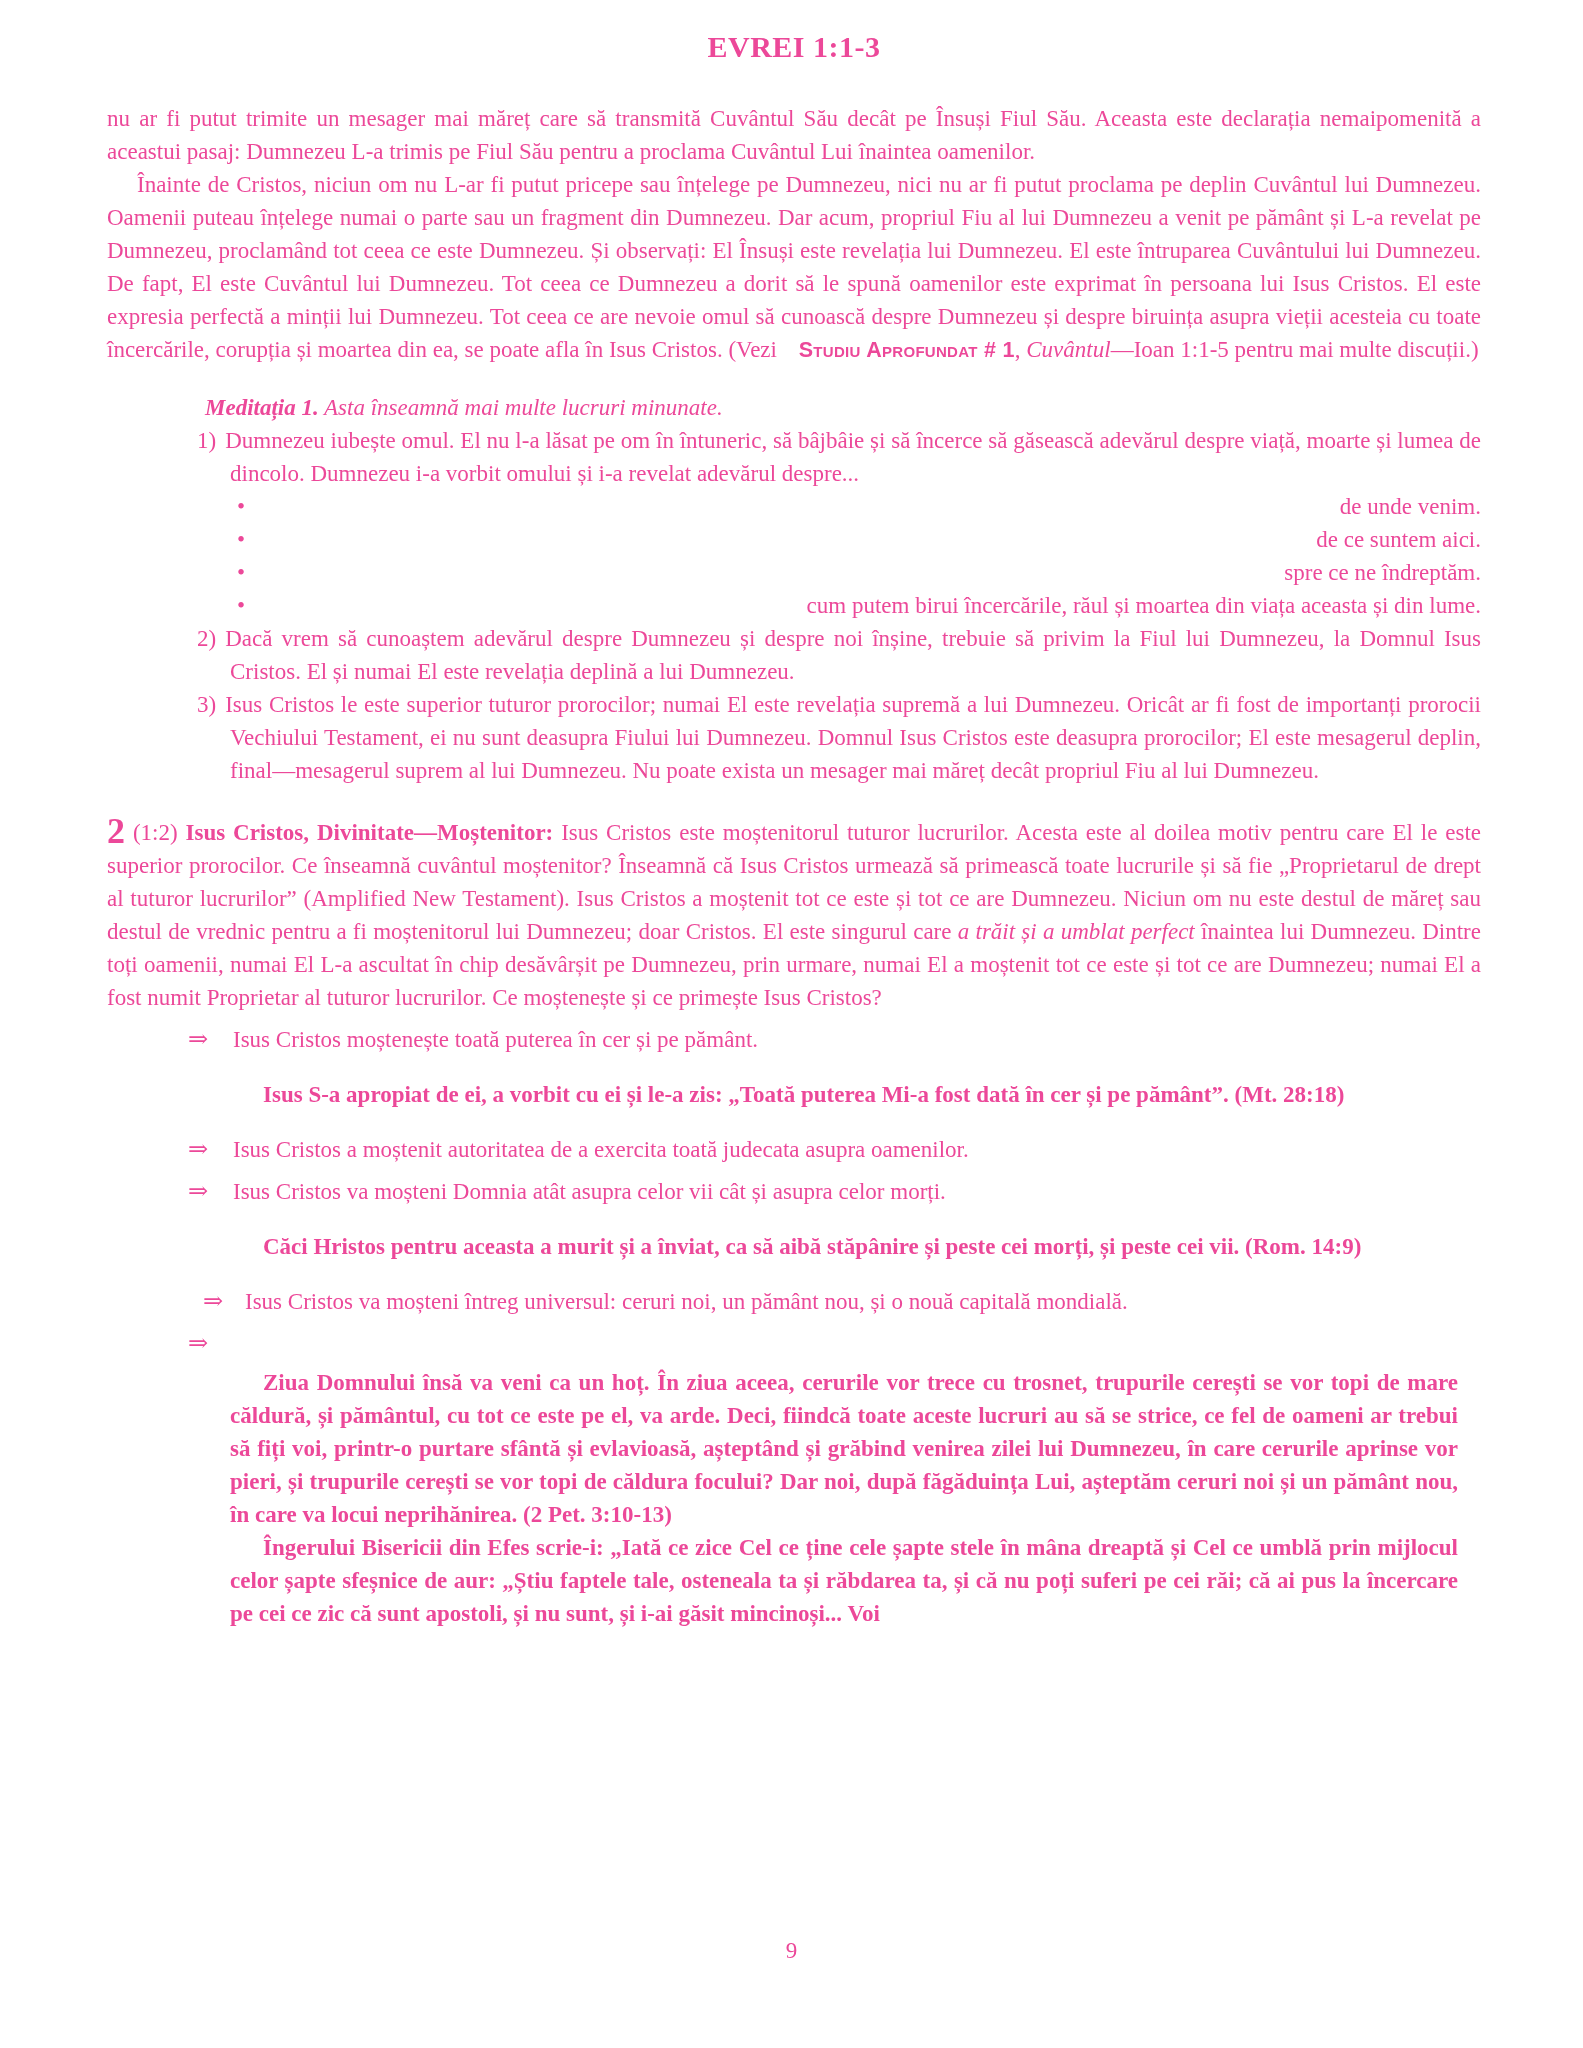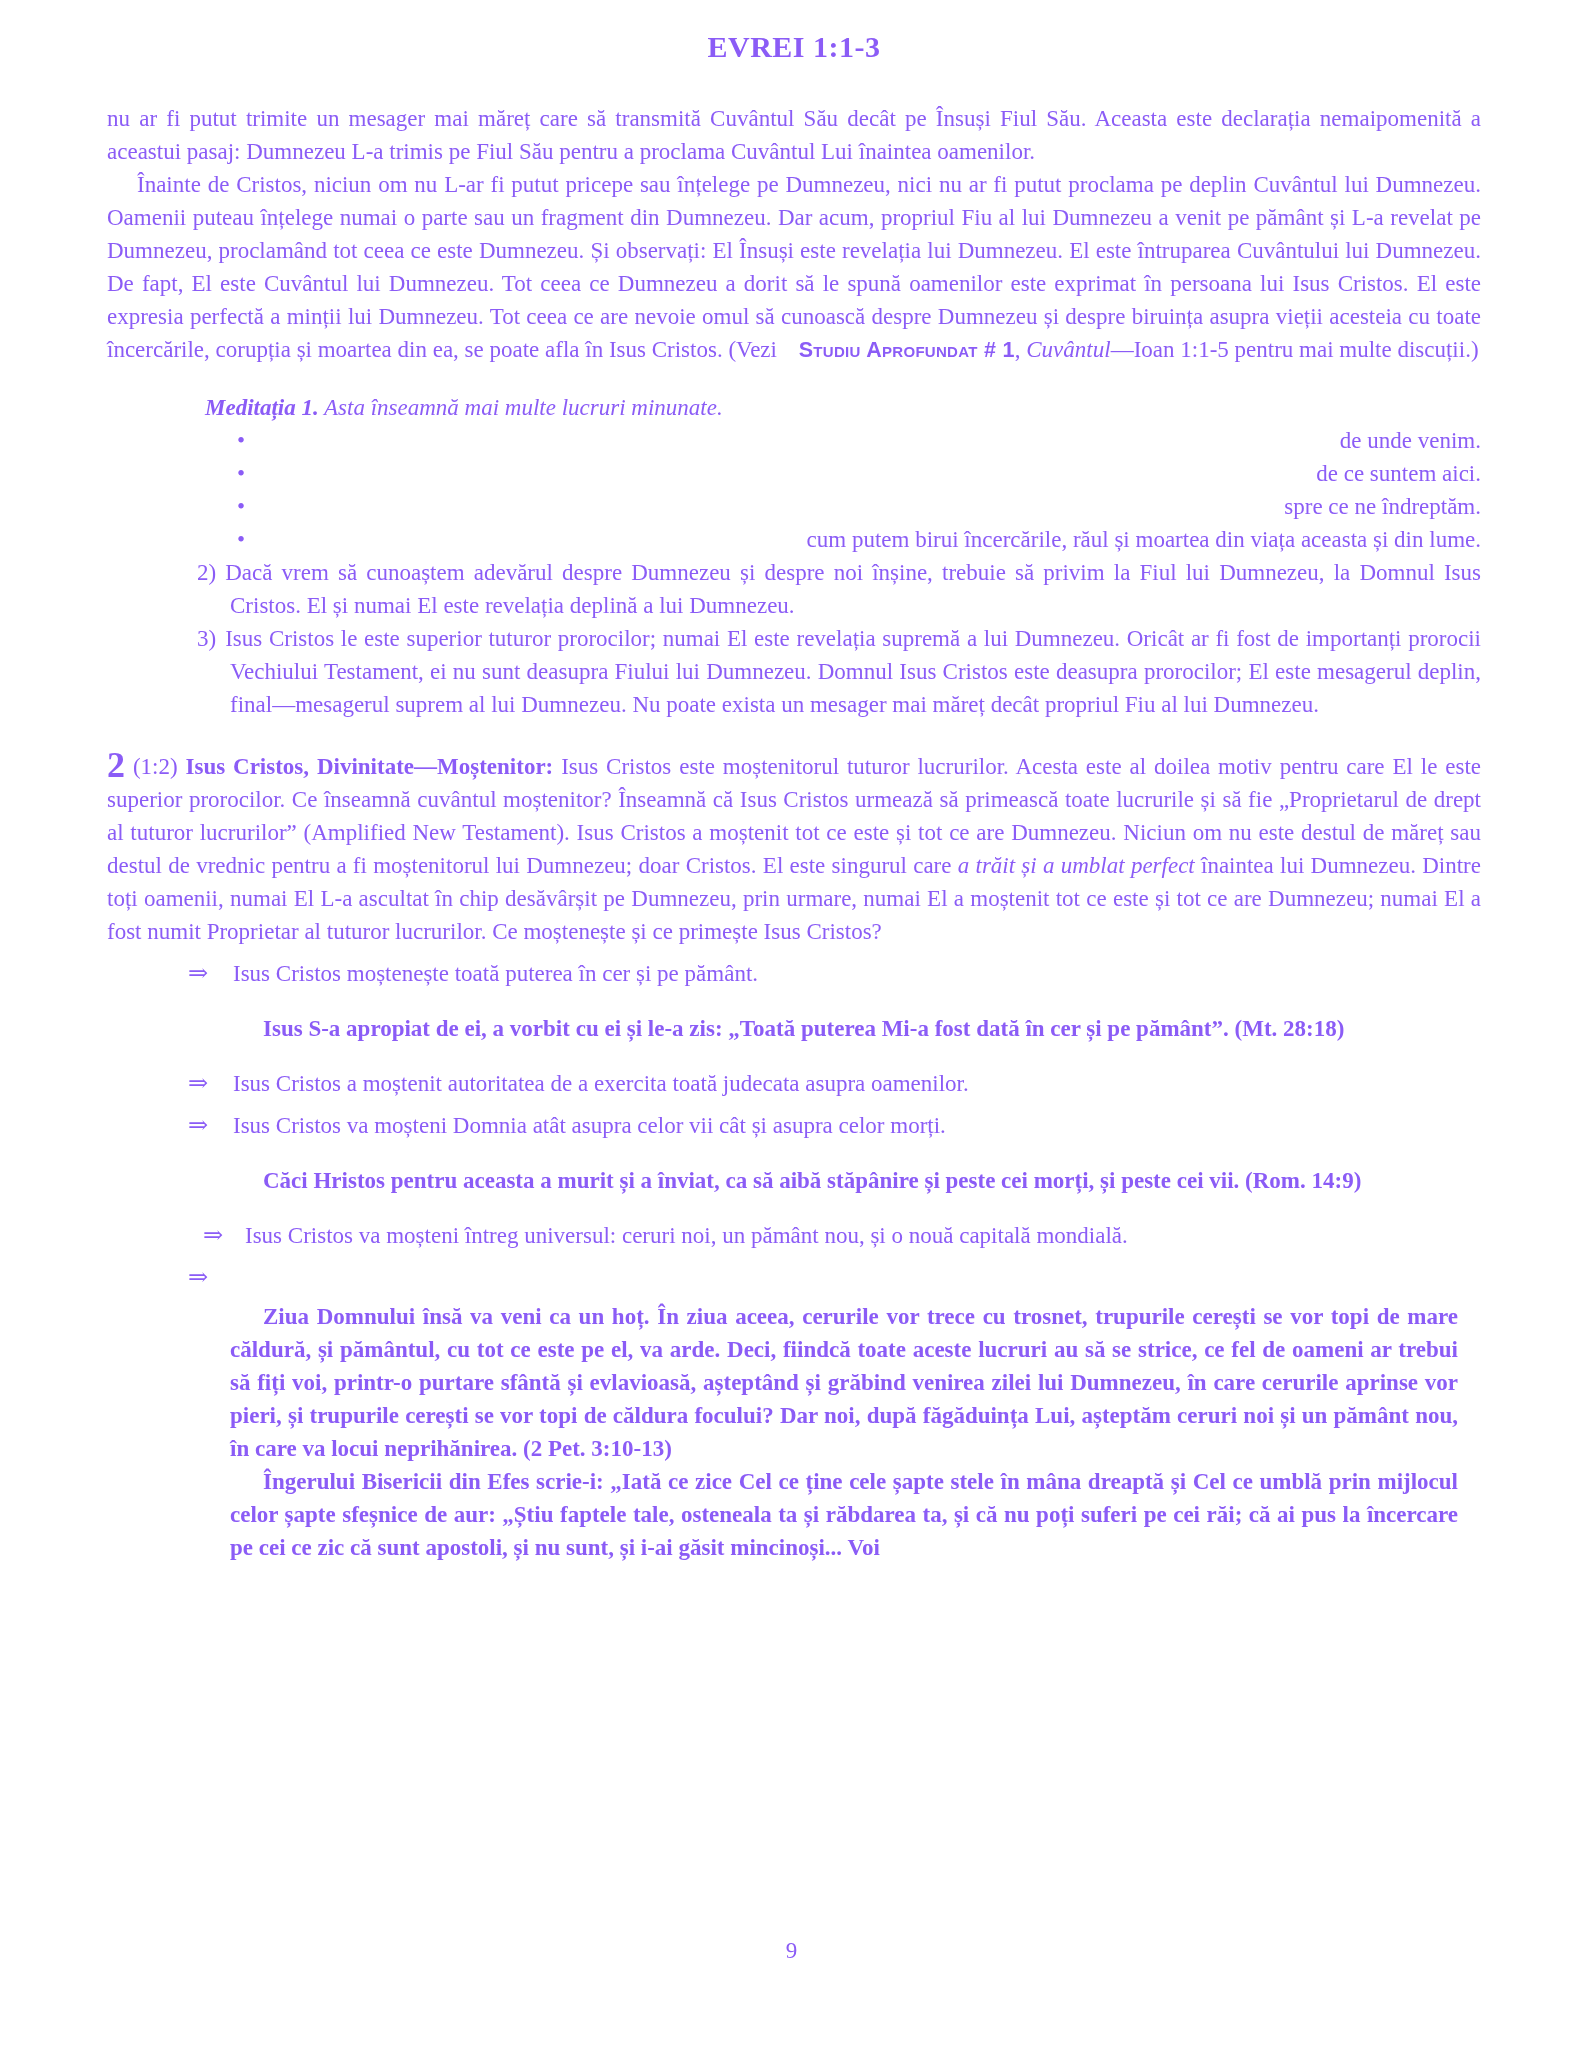--- a/index.html
+++ b/index.html
@@ -1,20 +1,20 @@
 <!DOCTYPE html>
 <html lang="ro"><head>
 <meta charset="utf-8">
 <style>
   html,body{margin:0;padding:0;background:#e8e8e8;}
   .page{
     position:relative;
     width:1583px;height:2048px;
     background:#ffffff;
-    color:#8b5cf6;
+    color:#ec4899;
     font-family:"Liberation Serif","DejaVu Serif",serif;
     overflow:hidden;
     margin:0 auto;
   }
   .content{
     position:absolute;
     left:107px;top:30px;
     width:1374px;
   }
   .title{
@@ -99,20 +99,21 @@
 
     <h1 class="title">EVREI 1:1-3</h1>
 
     <p class="body"><span>nu ar fi putut trimite un mesager mai măreț care să transmită Cuvântul Său decât pe Însuși Fiul Său. Aceasta este declarația nemaipomenită a aceastui pasaj: Dumnezeu L-a trimis pe Fiul Său pentru a proclama Cuvântul Lui înaintea oamenilor.</span></p>
 
     <p class="body p2"><span>Înainte de Cristos, niciun om nu L-ar fi putut pricepe sau înțelege pe Dumnezeu, nici nu ar fi putut proclama pe deplin Cuvântul lui Dumnezeu. Oamenii puteau înțelege numai o parte sau un fragment din Dumnezeu. Dar acum, propriul Fiu al lui Dumnezeu a venit pe pământ și L-a revelat pe Dumnezeu, proclamând tot ceea ce este Dumnezeu. Și observați: El Însuși este revelația lui Dumnezeu. El este întruparea Cuvântului lui Dumnezeu. De fapt, El este Cuvântul lui Dumnezeu. Tot ceea ce Dumnezeu a dorit să le spună oamenilor este exprimat în persoana lui Isus Cristos. El este expresia perfectă a minții lui Dumnezeu. Tot ceea ce are nevoie omul să cunoască despre Dumnezeu și despre biruința asupra vieții acesteia cu toate încercările, corupția și moartea din ea, se poate afla în Isus Cristos. (Vezi </span><span class="smallcaps">Studiu Aprofundat # 1</span><span>, </span><span class="italic">Cuvântul</span><span>—Ioan 1:1-5 pentru mai multe discuții.)</span></p>
 
     <div class="meditation">
       <p class="med-heading"><span class="bold">Meditația 1.</span><span> Asta înseamnă mai multe lucruri minunate.</span></p>
 
+      <p class="med-item"><span class="marker">1)</span><span>Dumnezeu iubește omul. El nu l-a lăsat pe om în întuneric, să bâjbâie și să încerce să găsească adevărul despre viață, moarte și lumea de dincolo. Dumnezeu i-a vorbit omului și i-a revelat adevărul despre...</span></p>
 
       <div class="bullets">
         <div class="bullet-row">
             <span class="dot">•</span>
             <span class="b-text">de unde venim.</span>
           </div>
         <div class="bullet-row">
             <span class="dot">•</span>
             <span class="b-text">de ce suntem aici.</span>
           </div>

